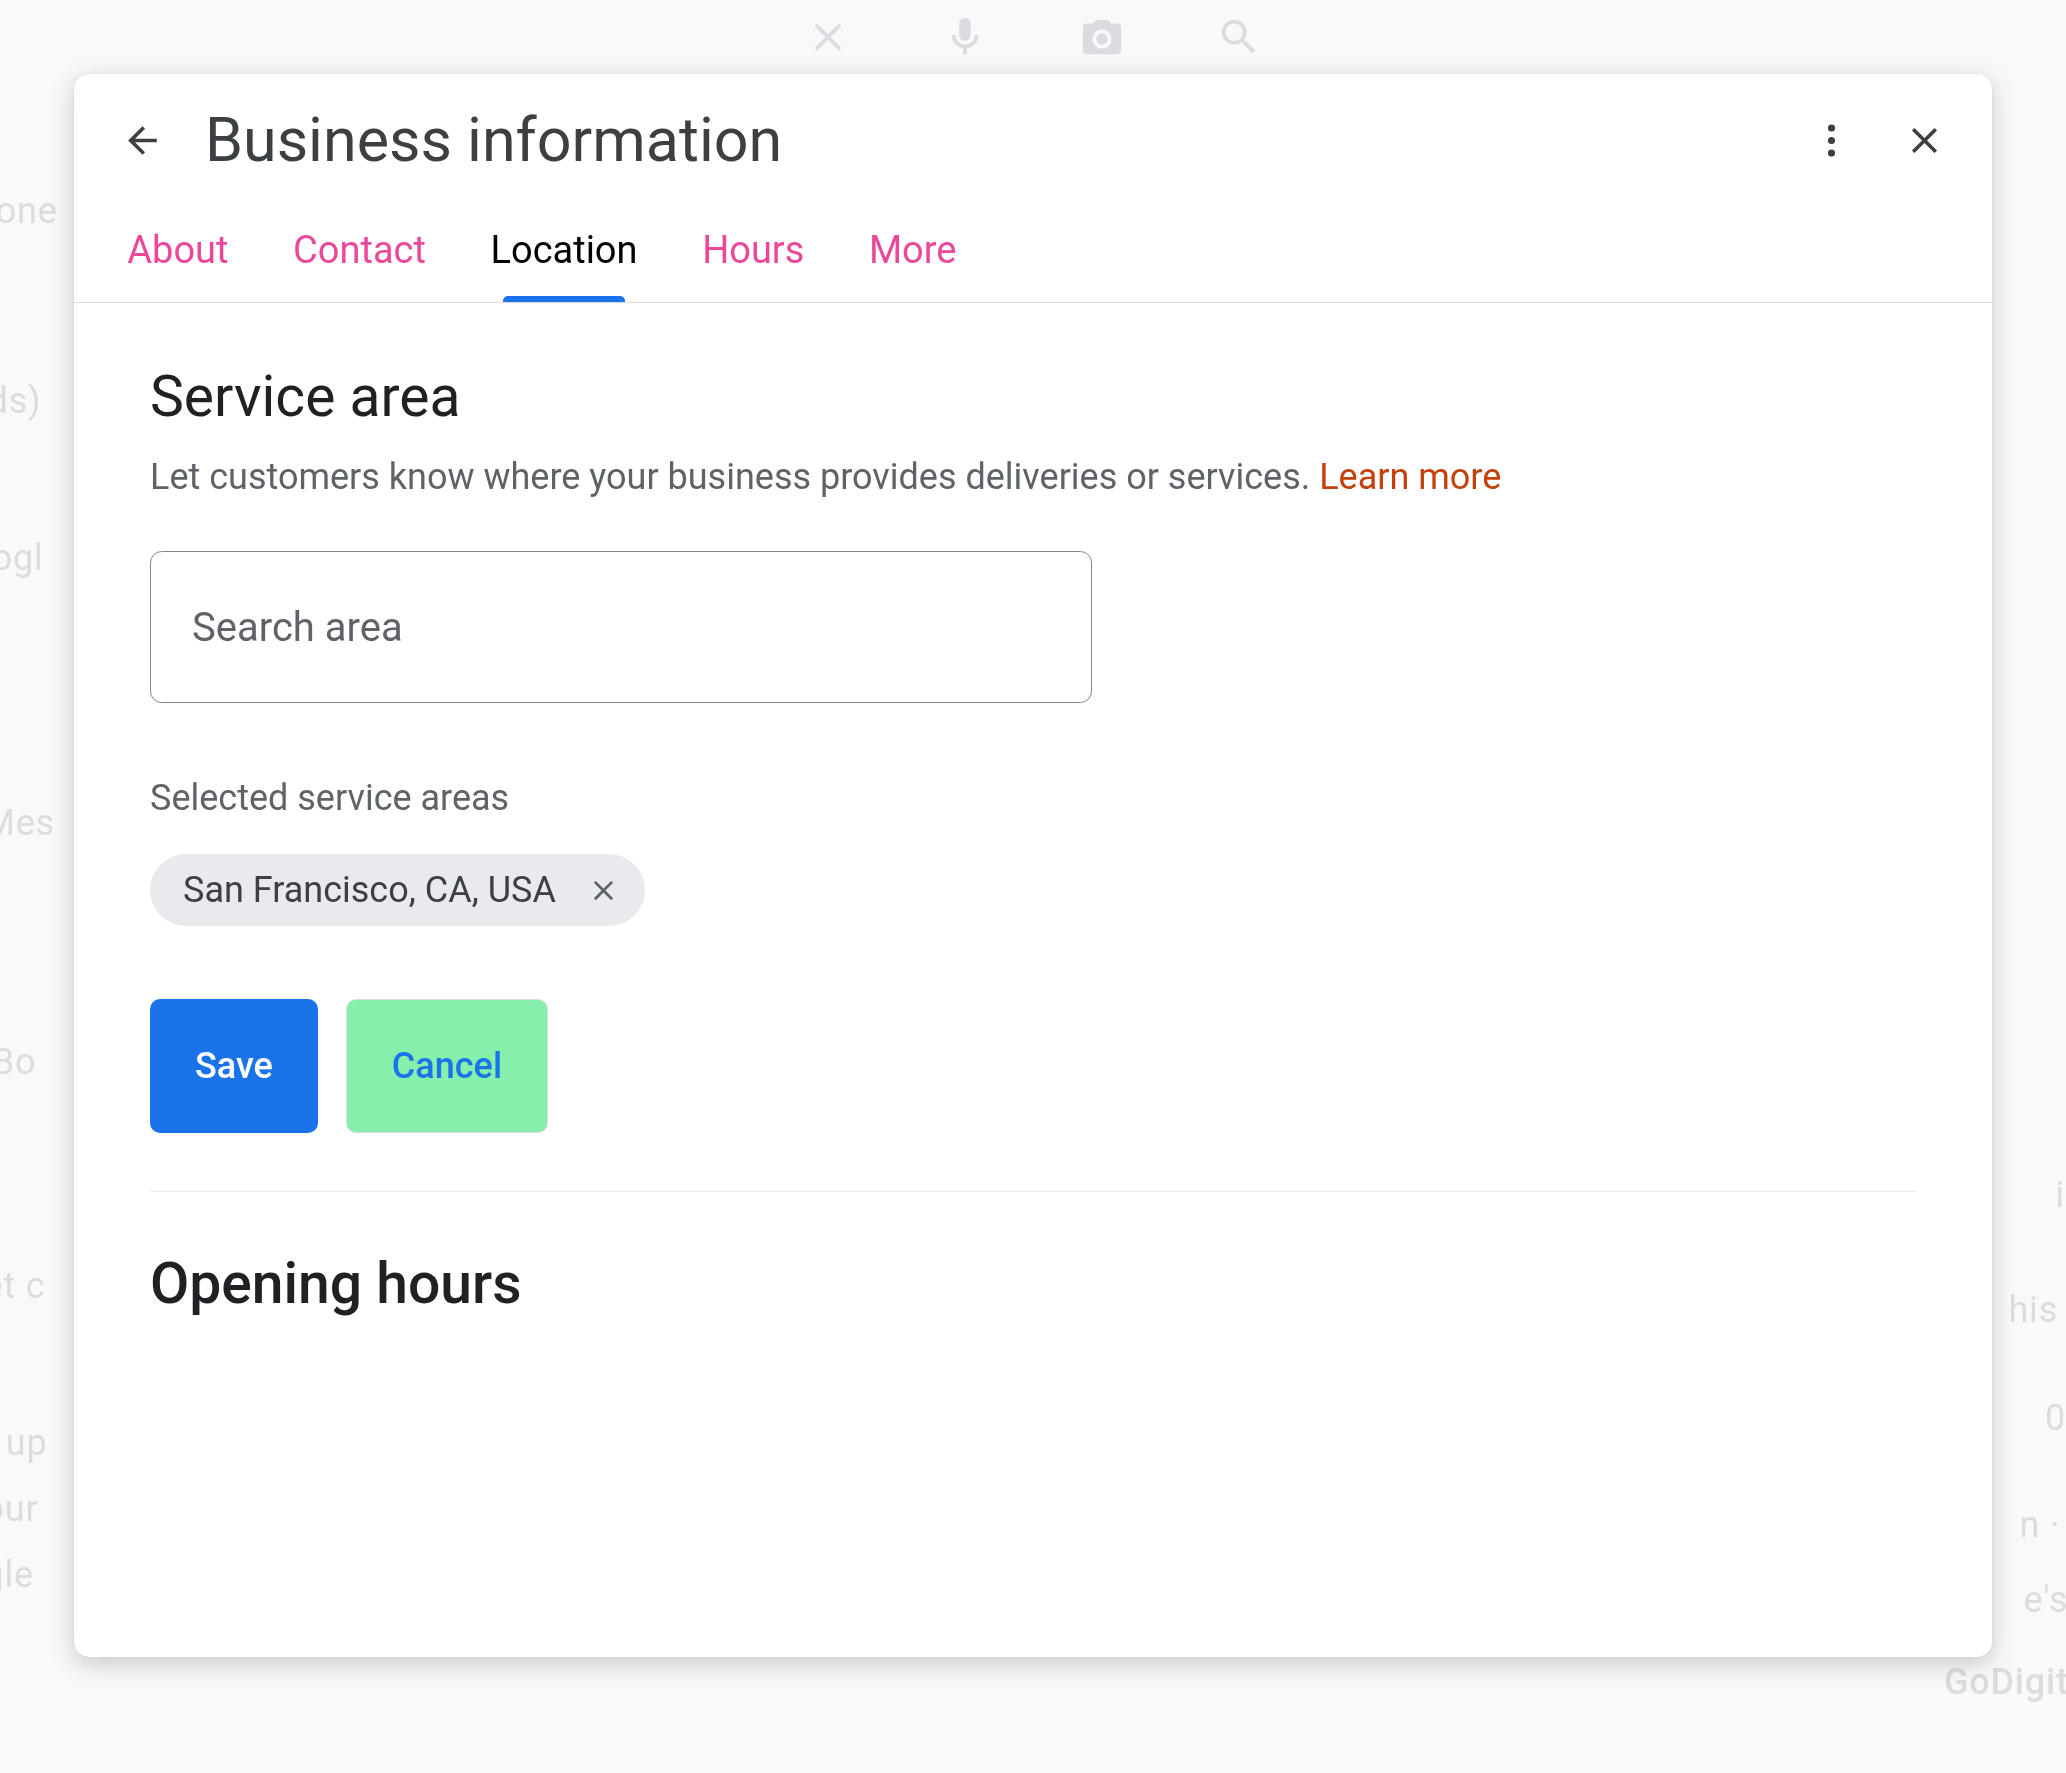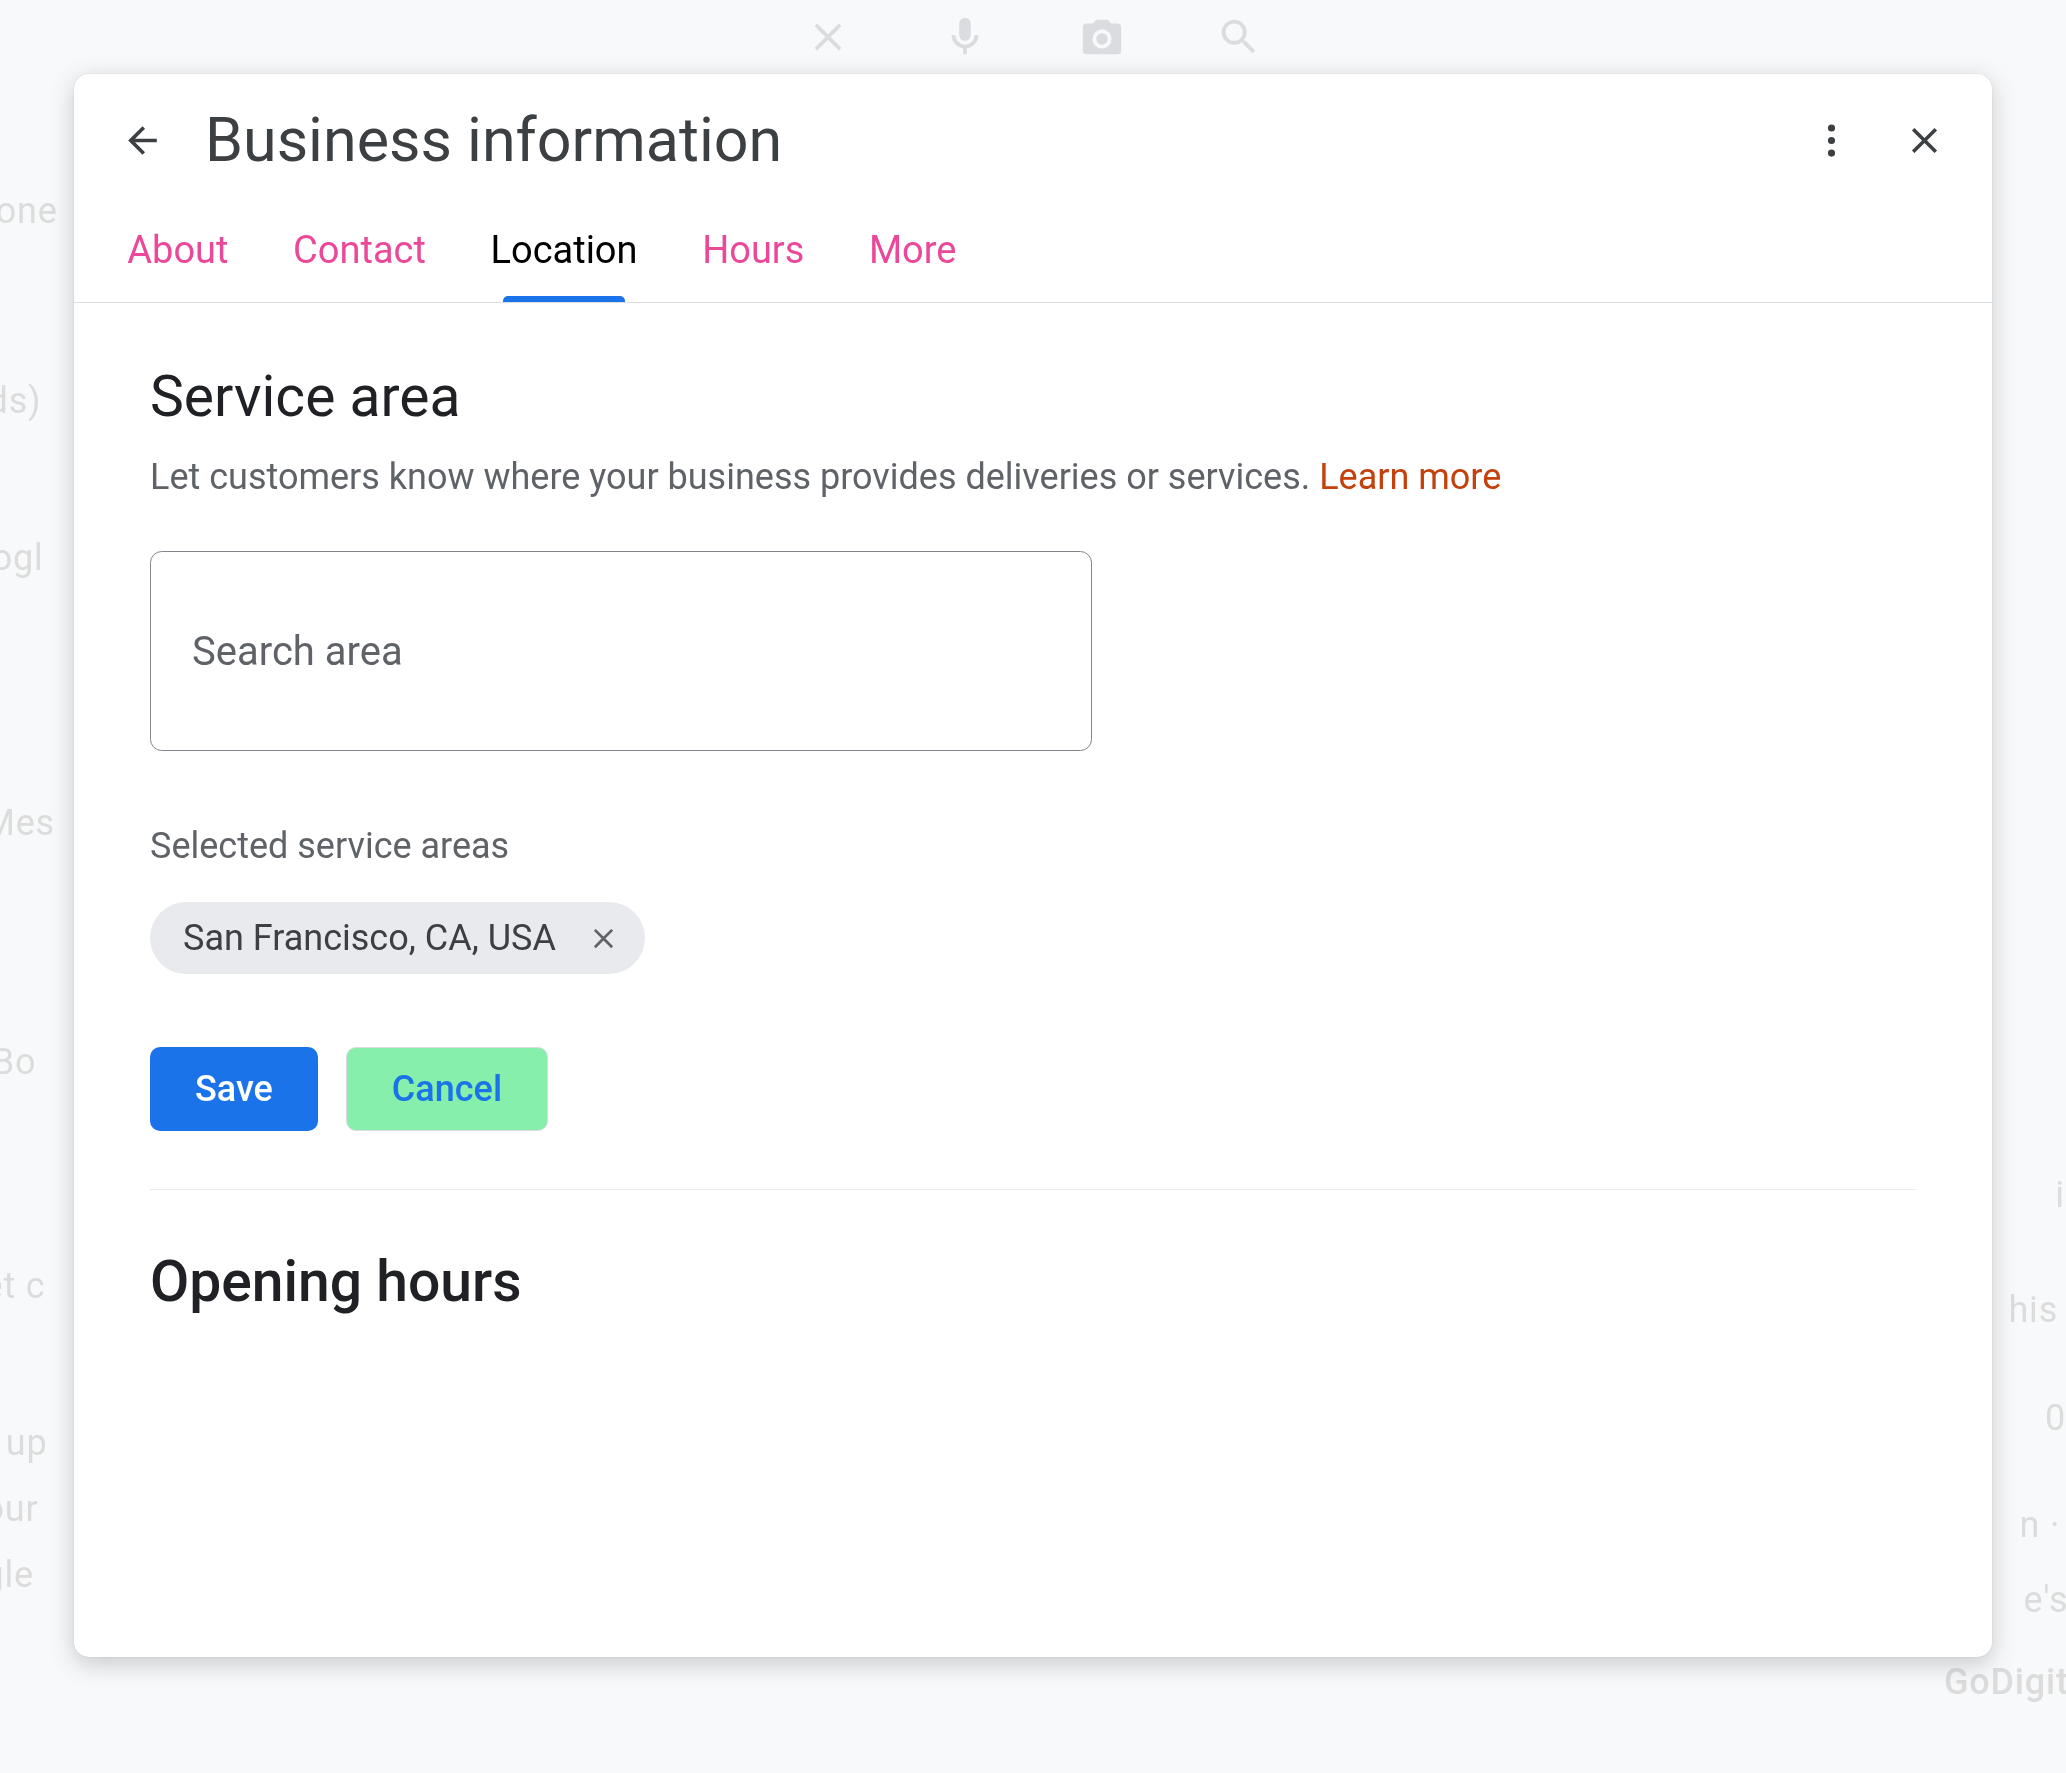--- a/index.html
+++ b/index.html
@@ -108,21 +108,21 @@
     margin-bottom: 50px;
   }
   .section-desc a {
     color: #c2410c;
     text-decoration: none;
   }
 
   .search-field {
     width: 942px;
     max-width: 100%;
-    height: 200px;
+    height: 152px;
     border: 1.7px solid #80868b;
     border-radius: 11.6px;
     font-size: 40px;
     color: #202124;
     padding: 0 41px;
     font-family: inherit;
     outline: none;
     background: #fff;
   }
   .search-field::placeholder { color: #5f6368; }
@@ -155,21 +155,21 @@
 
   .btn-row {
     display: flex;
     gap: 28px;
     margin-top: 73px;
     margin-bottom: 58px;
   }
   .btn {
     font-family: inherit;
     font-size: 36px;
-    height: 84px;
+    height: 134px;
     padding: 0 45px;
     border-radius: 10px;
     cursor: pointer;
     font-weight: 500;
   }
   .btn-primary {
     background: #1a73e8;
     color: #fff;
     border: none;
   }

